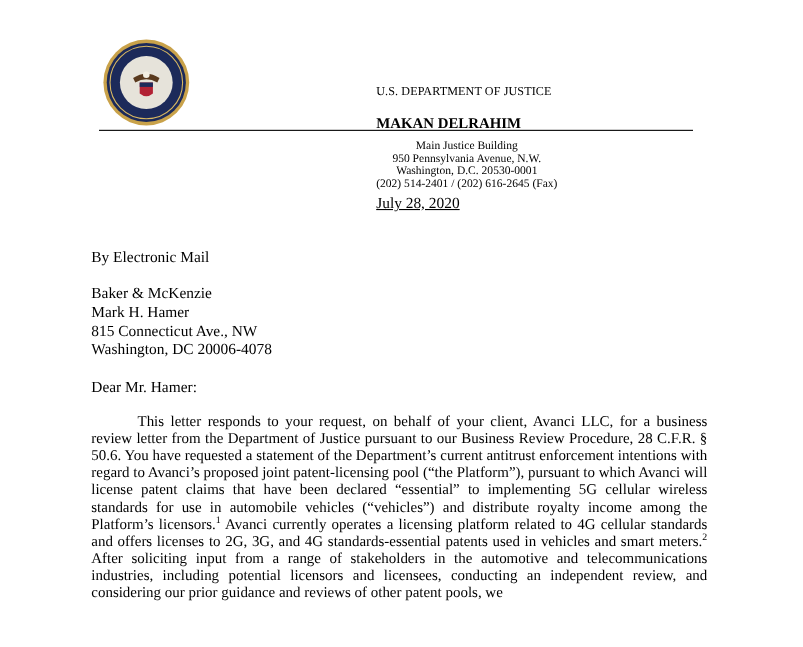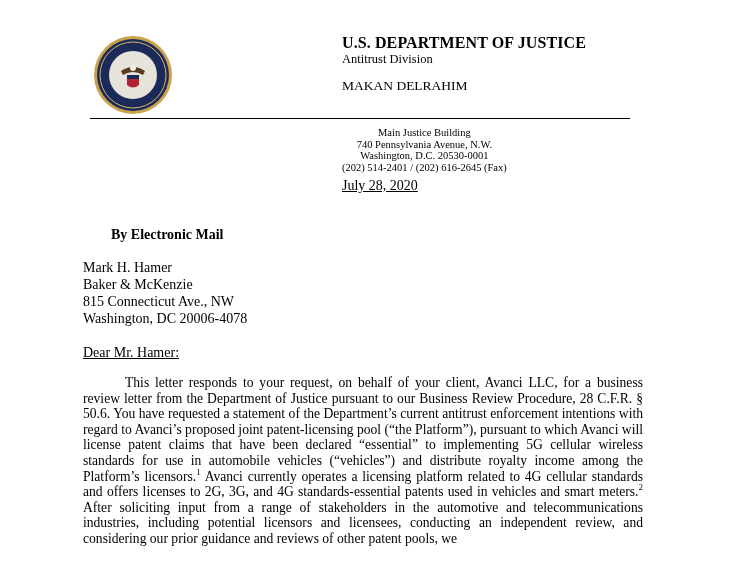--- a/index.html
+++ b/index.html
@@ -4,32 +4,32 @@
   <style>
     html, body { margin: 0; padding: 0; background: #ffffff; }
     body {
       width: 730px; height: 588px; overflow: hidden; position: relative;
       font-family: "Liberation Serif", serif; color: #000;
     }
     .seal {
       position: absolute; left: 93px; top: 35px; width: 80px; height: 80px;
     }
     .head-block { position: absolute; left: 342px; top: 34px; }
-    .dept { font-weight: bold; font-size: 16px; line-height: 18px; letter-spacing: 0.1px; }
+    .dept { font-weight: normal; font-size: 11px; line-height: 18px; letter-spacing: 0.1px; margin-top: 40px; }
     .small { font-size: 12.5px; line-height: 14px; }
-    .name { font-weight: normal; font-size: 13.5px; line-height: 15px; margin-top: 12px; }
+    .name { font-weight: bold; font-size: 13.5px; line-height: 15px; margin-top: 12px; }
     .rule {
       position: absolute; left: 90px; top: 118px; width: 540px; height: 0;
       border-top: 1.2px solid #000;
     }
     .addr { position: absolute; left: 342px; top: 127px; font-size: 10.5px; line-height: 11.5px; text-align: center; }
     .date { position: absolute; left: 342px; top: 178px; font-size: 14px; text-decoration: underline; }
-    .via { position: absolute; left: 83px; top: 227px; font-size: 14px; font-weight: bold; margin-left: 28px; }
+    .via { position: absolute; left: 83px; top: 227px; font-size: 14px; font-weight: normal; }
     .recipient { position: absolute; left: 83px; top: 259px; font-size: 14px; line-height: 17px; }
-    .salutation { position: absolute; left: 83px; top: 345px; font-size: 14px; text-decoration: underline; }
+    .salutation { position: absolute; left: 83px; top: 345px; font-size: 14px; }
     .body-text {
       position: absolute; left: 83px; top: 375px; width: 560px;
       font-size: 13.6px; line-height: 15.6px; text-align: justify;
     }
     .body-text p { margin: 0; text-indent: 42px; }
     sup { font-size: 9px; line-height: 0; }
   </style>
 </head>
 <body>
 
@@ -39,40 +39,39 @@
   <circle cx="40" cy="40" r="33" fill="none" stroke="#d9b861" stroke-width="1"></circle>
   <circle cx="40" cy="40" r="24" fill="#e6e3da"></circle>
   <path d="M28 36 Q40 28 52 36 L50 40 Q40 34 30 40 Z" fill="#5a3a1e"></path>
   <path d="M34 40 h12 v10 q-6 5 -12 0 Z" fill="#b22234"></path>
   <rect x="34" y="40" width="12" height="4" fill="#1c2a5a"></rect>
   <circle cx="40" cy="33" r="3" fill="#f3efe3"></circle>
 </svg>
 
 <div class="head-block">
   <div class="dept">U.S. DEPARTMENT OF JUSTICE</div>
-  <div class="small">Antitrust Division</div>
   <div class="name">MAKAN DELRAHIM</div>
 </div>
 
 <div class="rule"></div>
 
 <div class="addr">
   <div>Main Justice Building</div>
-  <div>740 Pennsylvania Avenue, N.W.</div>
+  <div>950 Pennsylvania Avenue, N.W.</div>
   <div>Washington, D.C.  20530-0001</div>
   <div>(202) 514-2401 / (202) 616-2645 (Fax)</div>
 </div>
 
 <div class="date">July 28, 2020</div>
 
 <div class="via">By Electronic Mail</div>
 
 <div class="recipient">
+  <div>Baker &amp; McKenzie</div>
   <div>Mark H. Hamer</div>
-  <div>Baker &amp; McKenzie</div>
   <div>815 Connecticut Ave., NW</div>
   <div>Washington, DC 20006-4078</div>
 </div>
 
 <div class="salutation">Dear Mr. Hamer:</div>
 
 <div class="body-text">
   <p><span>This letter responds to your request, on behalf of your client, Avanci LLC, for a business review letter from the Department of Justice pursuant to our Business Review Procedure, 28 C.F.R. § 50.6.  You have requested a statement of the Department’s current antitrust enforcement intentions with regard to Avanci’s proposed joint patent-licensing pool (“the Platform”), pursuant to which Avanci will license patent claims that have been declared “essential” to implementing 5G cellular wireless standards for use in automobile vehicles (“vehicles”) and distribute royalty income among the Platform’s licensors.</span><sup>1</sup><span>  Avanci currently operates a licensing platform related to 4G cellular standards and offers licenses to 2G, 3G, and 4G standards-essential patents used in vehicles and smart meters.</span><sup>2</sup><span>  After soliciting input from a range of stakeholders in the automotive and telecommunications industries, including potential licensors and licensees, conducting an independent review, and considering our prior guidance and reviews of other patent pools, we</span></p>
 </div>
 

